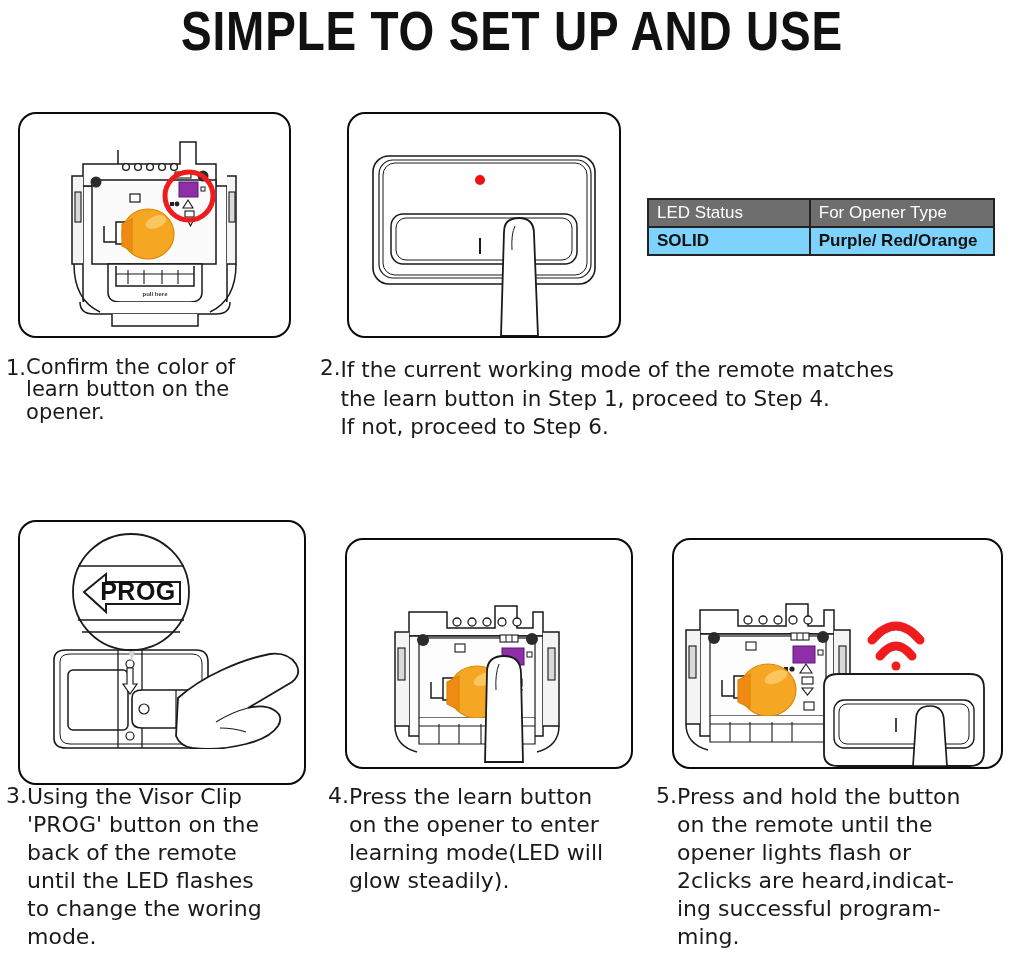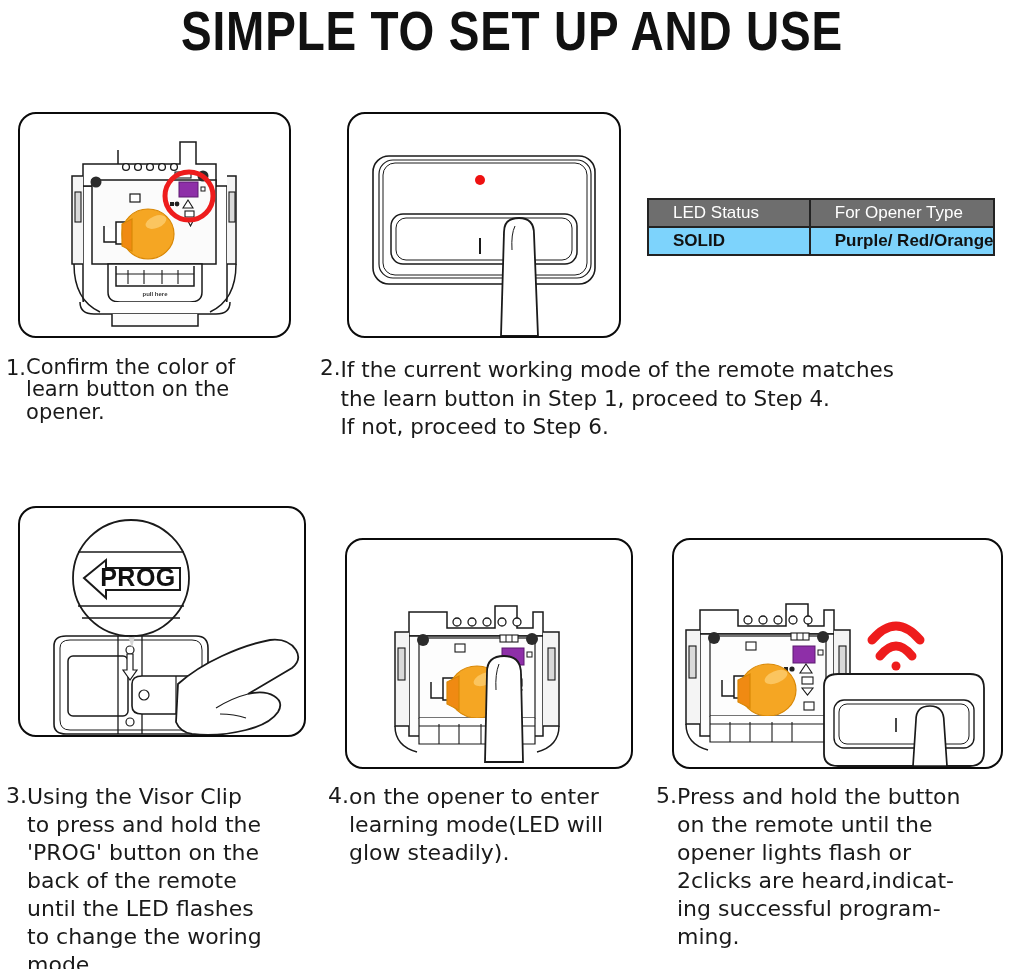--- a/index.html
+++ b/index.html
@@ -40,38 +40,38 @@
     border: 2px solid #0b0b0b;
     border-radius: 18px;
     background: #ffffff;
     box-sizing: border-box;
     overflow: hidden;
   }
   .panel svg { display: block; }
 
   #panel-1 { left: 18px;  top: 112px; width: 273px; height: 226px; }
   #panel-2 { left: 347px; top: 112px; width: 274px; height: 226px; }
-  #panel-3 { left: 18px;  top: 506px; width: 288px; height: 231px; }
+  #panel-3 { left: 18px;  top: 520px; width: 288px; height: 265px; }
   #panel-4 { left: 345px; top: 538px; width: 288px; height: 231px; }
   #panel-5 { left: 672px; top: 538px; width: 331px; height: 231px; }
 
   
   #led-table {
     position: absolute;
     left: 647px;
     top: 198px;
     width: 348px;
     border-collapse: collapse;
     font-family: "Liberation Sans", sans-serif;
     font-size: 17px;
     table-layout: fixed;
   }
   #led-table td, #led-table th {
     border: 2px solid #222222;
-    padding: 3px 24px;
+    padding: 3px 8px;
     text-align: left;
     font-weight: bold;
     height: 25px;
     box-sizing: border-box;
     white-space: nowrap;
     overflow: hidden;
   }
   #led-table thead th {
     background: #6e6e6e;
     color: #ffffff;
@@ -416,34 +416,34 @@
       <circle cx="222" cy="126" r="4.5" fill="#ee1c1c" stroke="none"></circle>
     </g>
   </svg>
 </div>
 
 <div class="caption" id="cap-3">
   <div class="row">
     <span class="num">3.</span>
     <span class="body">
       <div class="line">Using the Visor Clip</div>
-      <div class="line">to press and hold the</div>
       <div class="line">'PROG' button on the</div>
       <div class="line">back of the remote</div>
       <div class="line">until the LED flashes</div>
       <div class="line">to change the woring</div>
       <div class="line">mode.</div>
     </span>
   </div>
 </div>
 
 <div class="caption" id="cap-4">
   <div class="row">
     <span class="num">4.</span>
     <span class="body">
+      <div class="line">Press the learn button</div>
       <div class="line">on the opener to enter</div>
       <div class="line">learning mode(LED will</div>
       <div class="line">glow steadily).</div>
     </span>
   </div>
 </div>
 
 <div class="caption" id="cap-5">
   <div class="row">
     <span class="num">5.</span>

